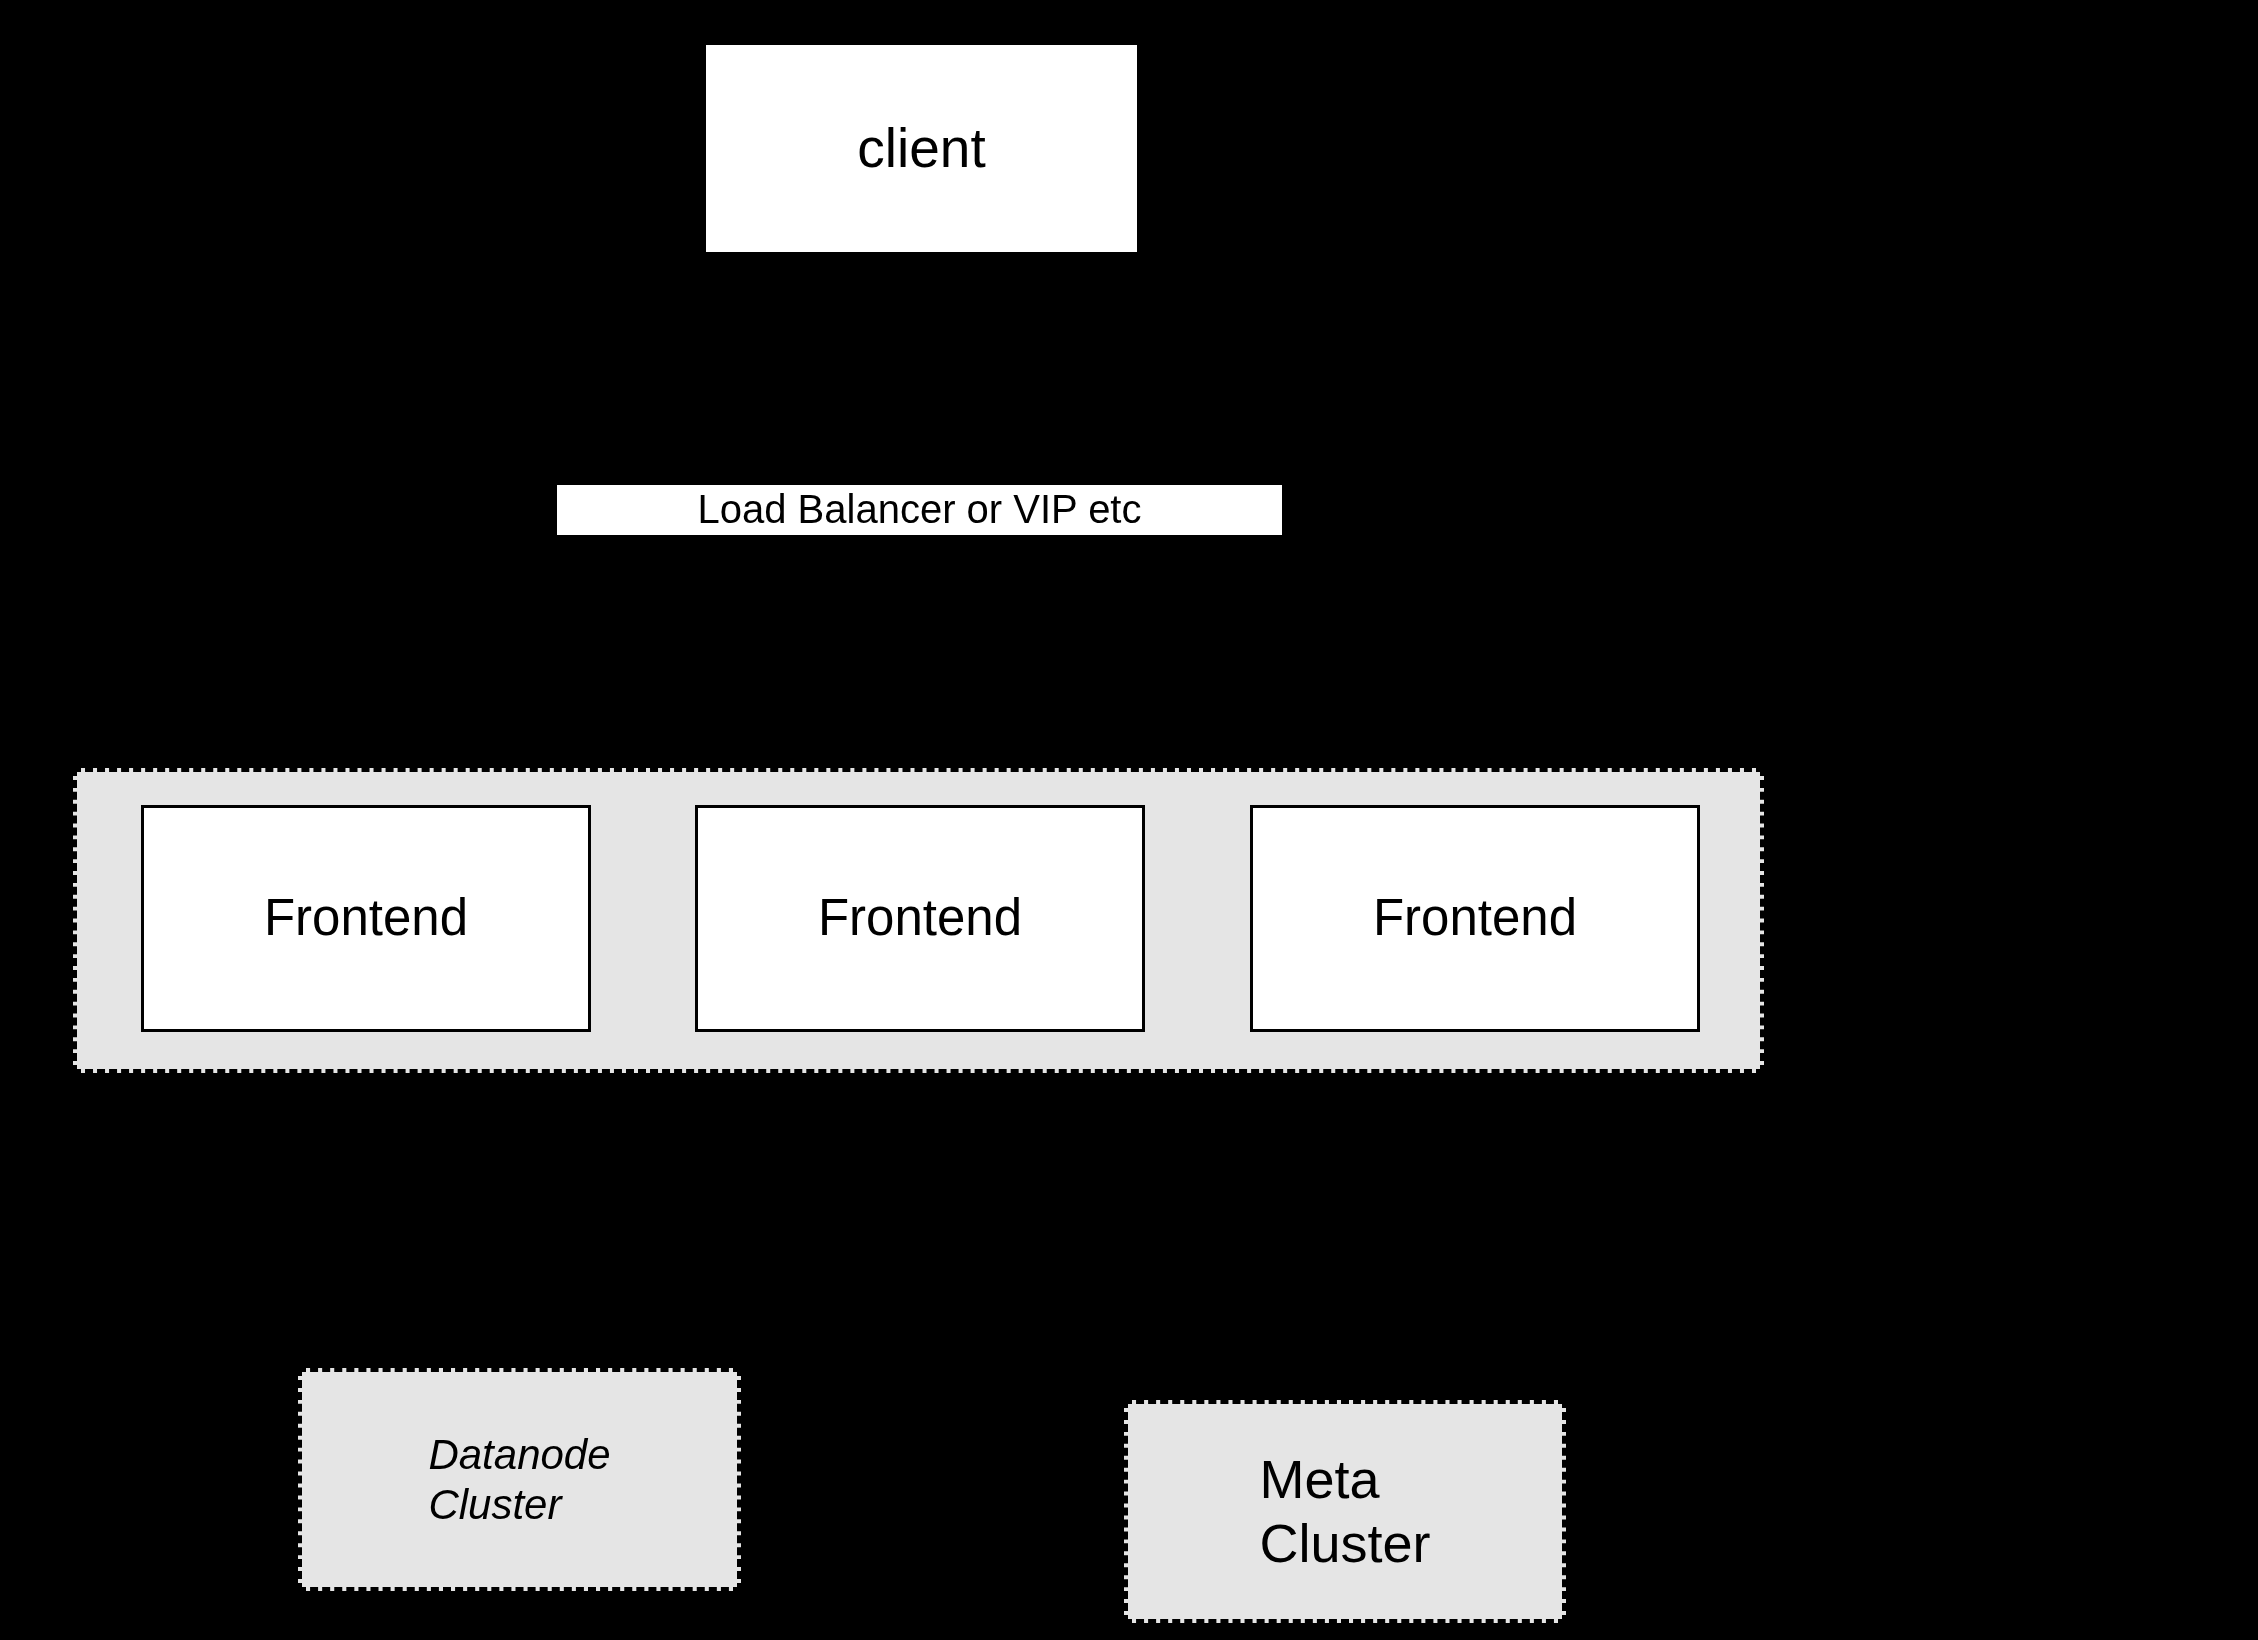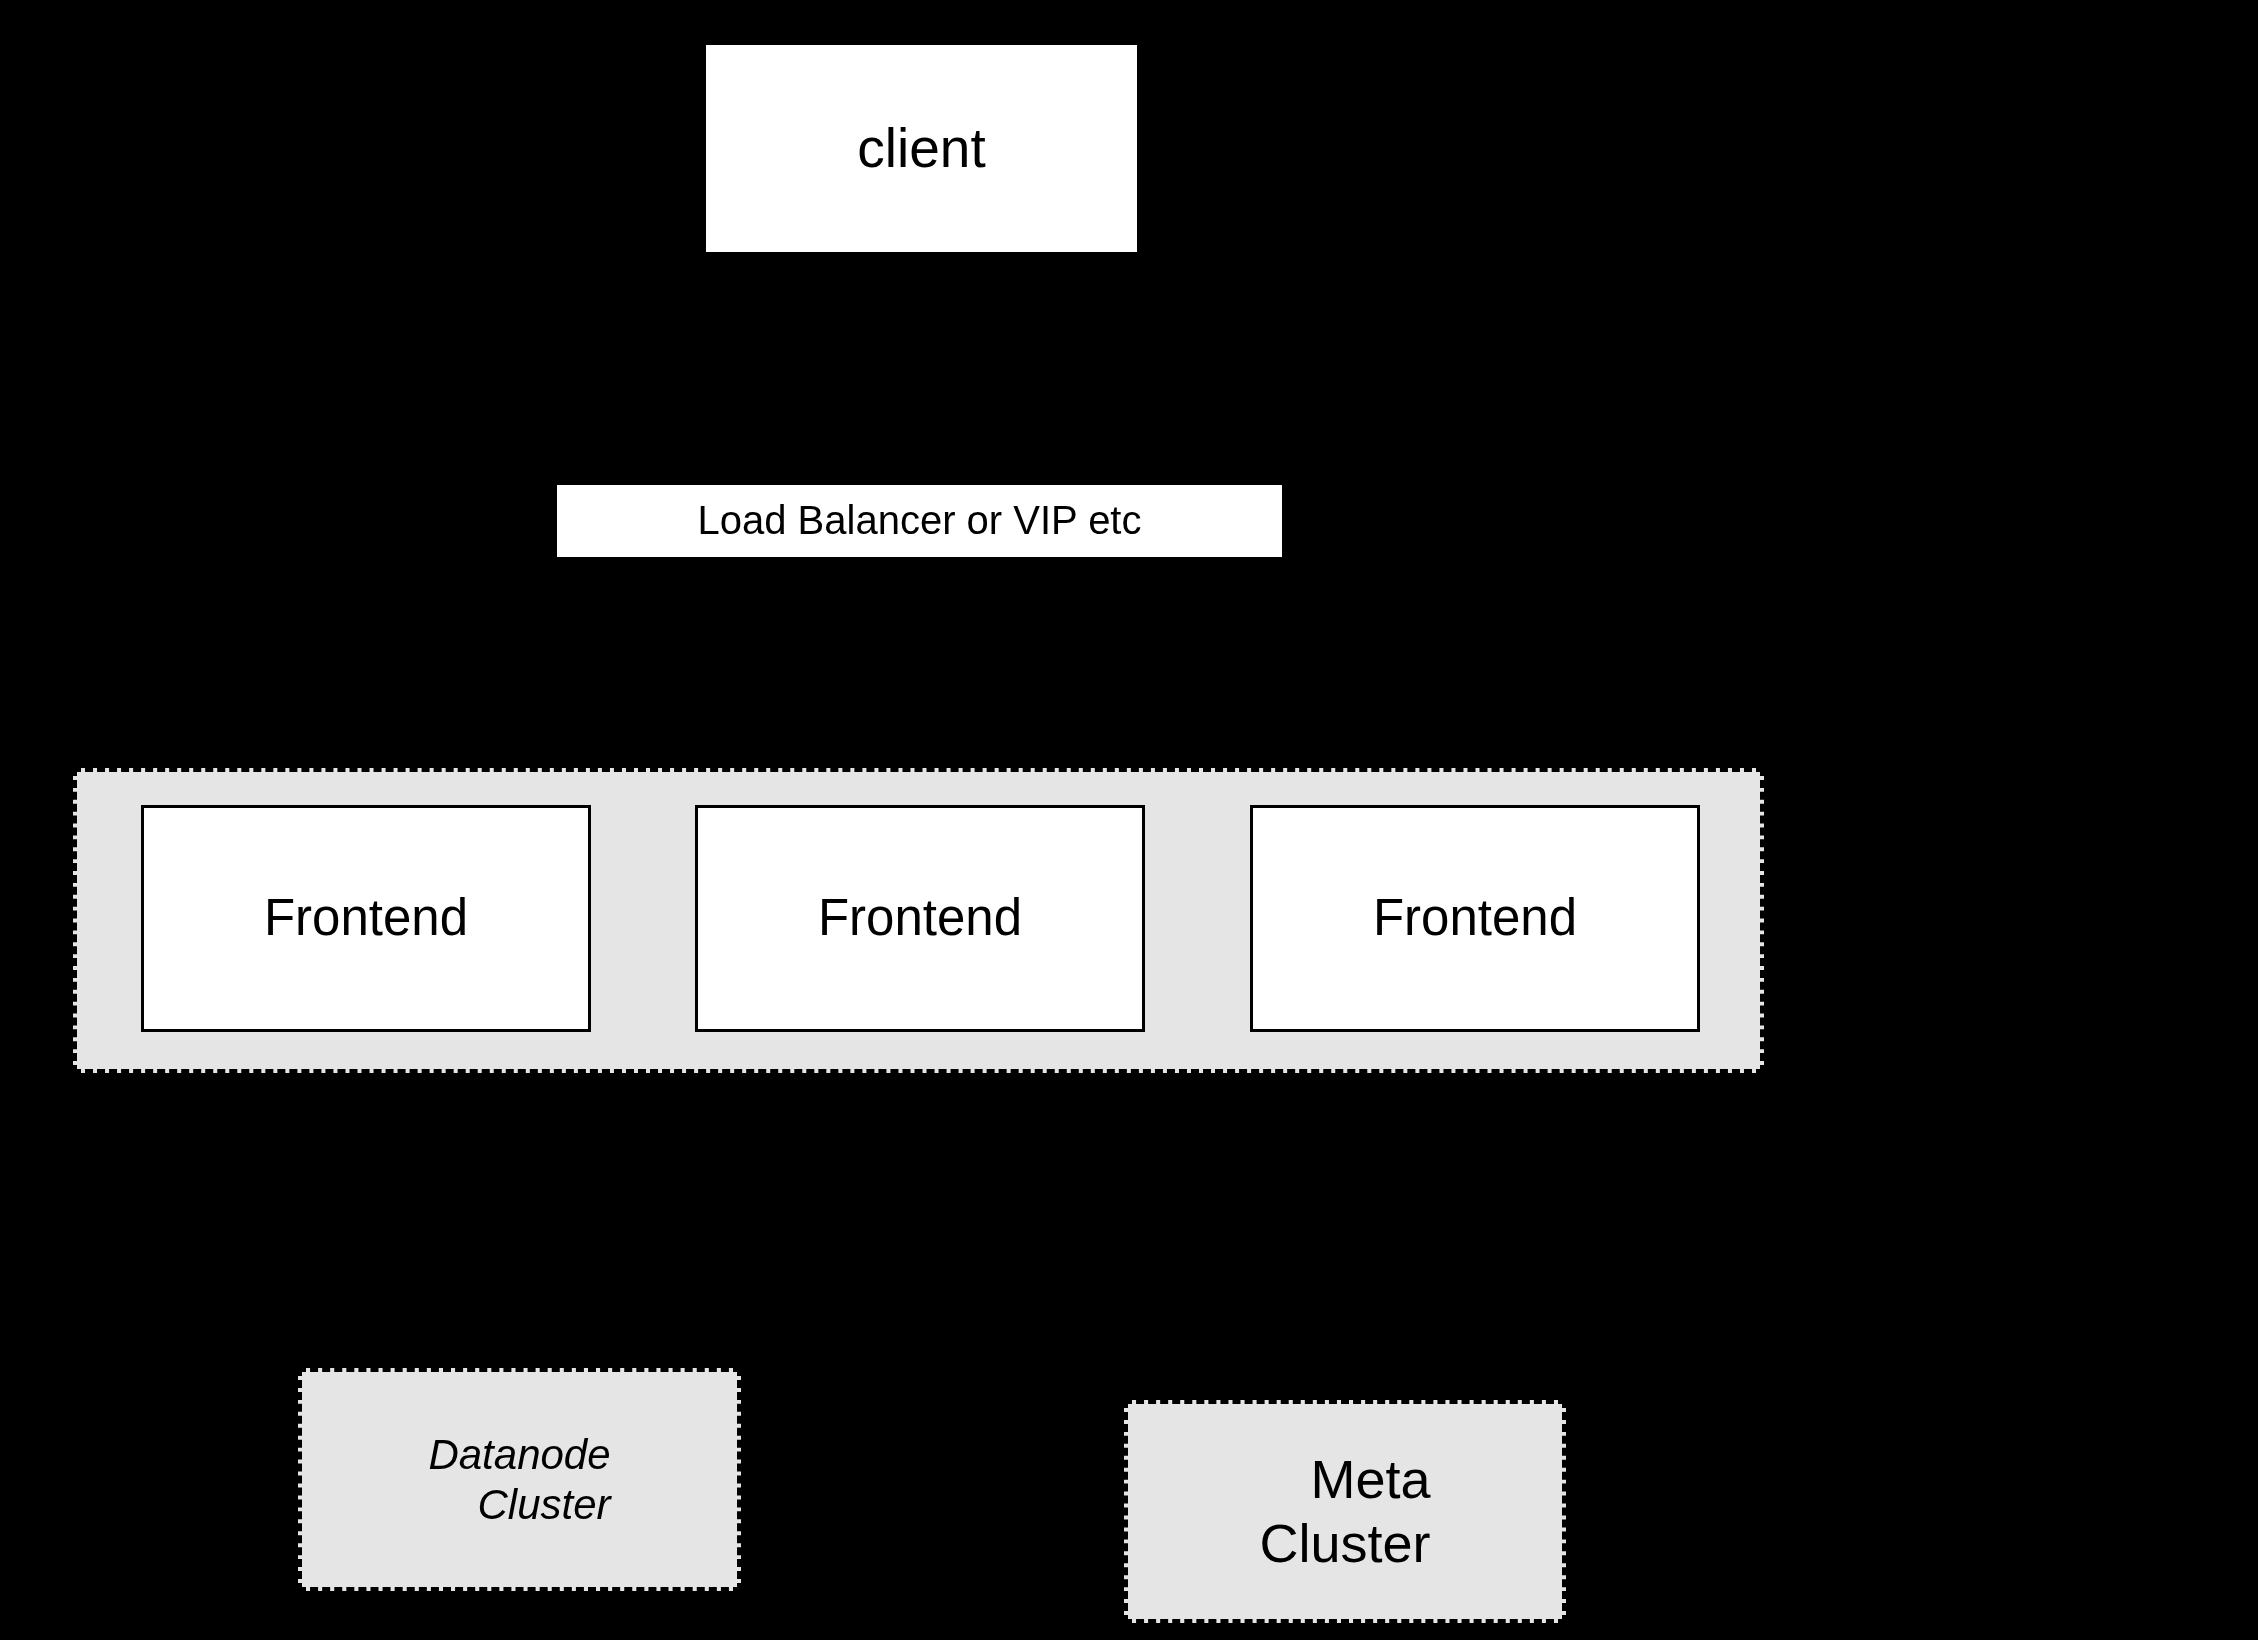--- a/index.html
+++ b/index.html
@@ -20,21 +20,21 @@
     overflow: hidden;
   }
 
   
   .node {
     position: absolute;
     box-sizing: border-box;
     display: flex;
     align-items: center;
     justify-content: center;
-    text-align: right;
+    text-align: left;
     color: #000000;
     line-height: 1.18;
     white-space: pre-line;
   }
 
   
   .fill-plain {
     background: #ffffff;
     border: 0;
   }
@@ -57,21 +57,21 @@
     top: 45px;
     width: 431px;
     height: 207px;
     font-size: 55px;
   }
 
   #loadbalancer-node {
     left: 557px;
     top: 485px;
     width: 725px;
-    height: 72px;
+    height: 50px;
     font-size: 40px;
   }
 
   #frontend-cluster {
     left: 73px;
     top: 768px;
     width: 1691px;
     height: 305px;
   }
 

